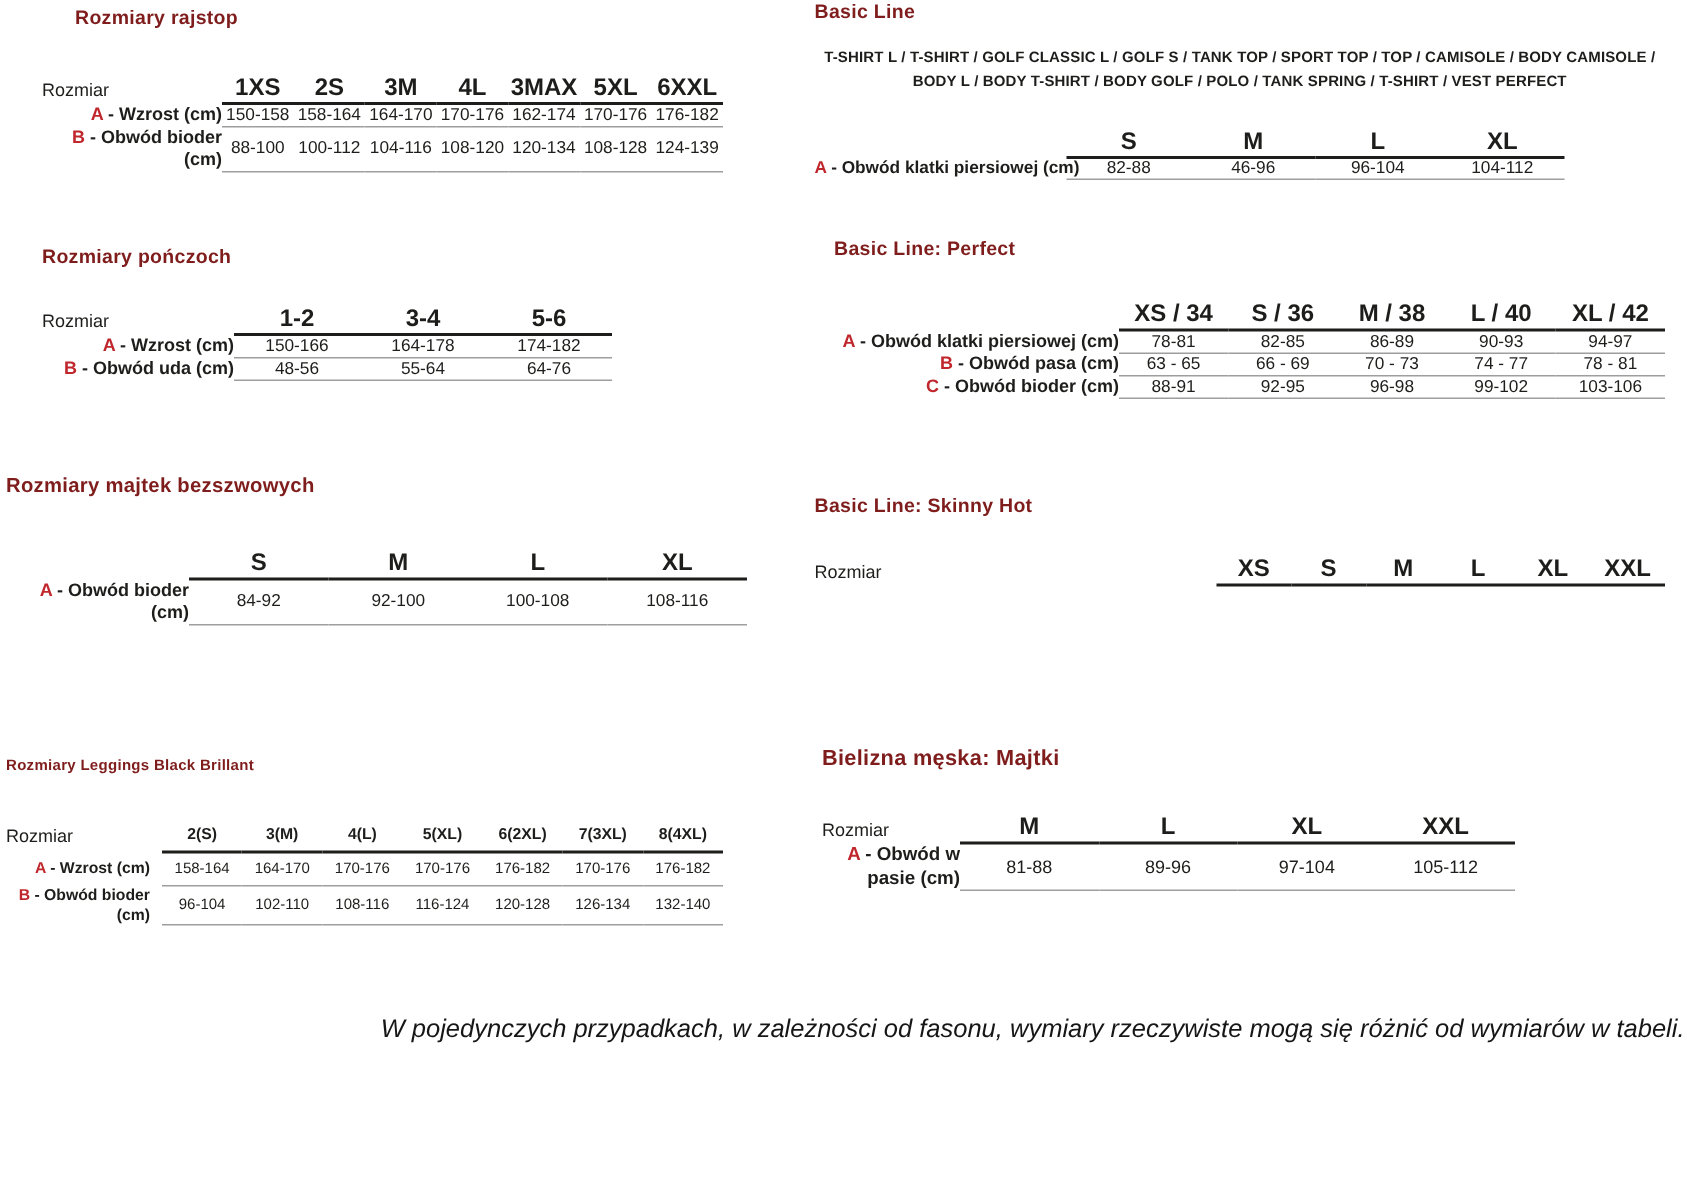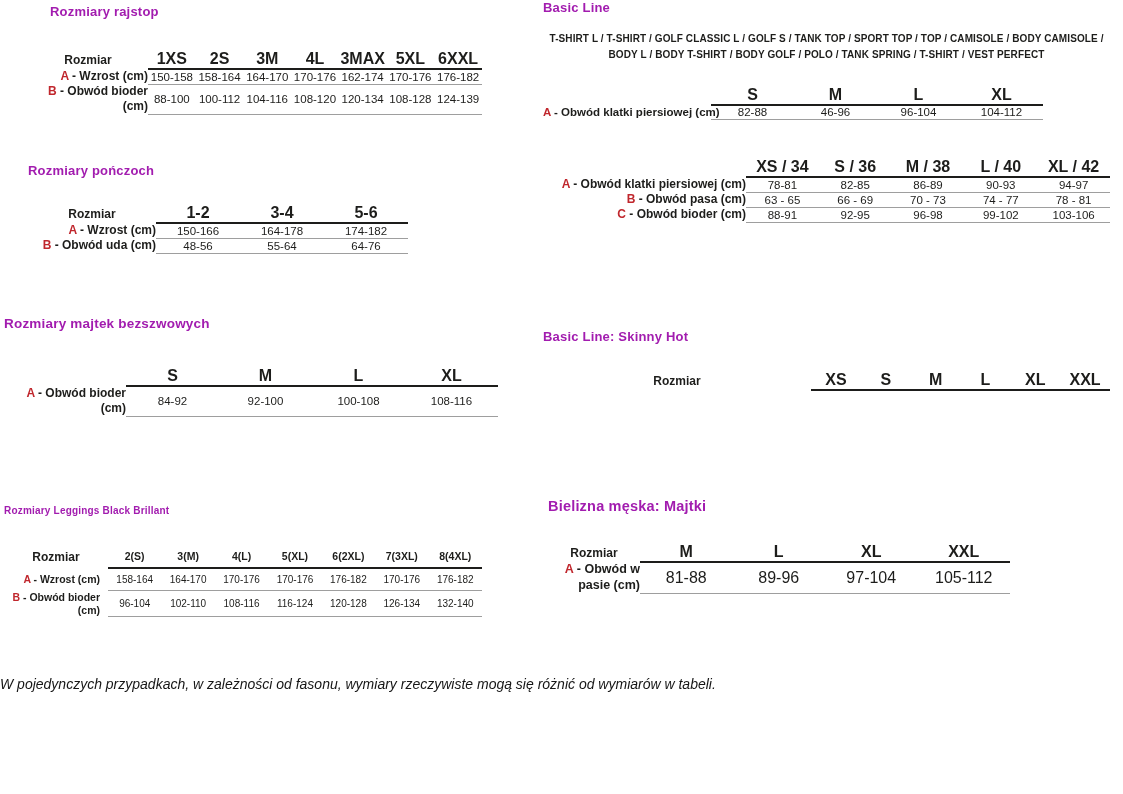--- a/index.html
+++ b/index.html
@@ -6,32 +6,32 @@
   .page{
     position:relative;
     width:1123px;height:794px;
     background:#ffffff;
     font-family:"Liberation Sans", sans-serif;
     color:#1d1d1b;
     overflow:hidden;
   }
   .section{position:absolute;}
   .sec-title{
-    font-size:13px;font-weight:700;margin:0 0 28px 0;color:#a21caf;
+    font-size:13px;font-weight:700;margin:0 0 28px 0;color:#7f1d1d;
     letter-spacing:.2px;
   }
   .products{
     font-weight:700;font-size:10px;line-height:1.55;text-align:center;
     margin:16px 0 24px 0;letter-spacing:.1px;color:#1d1d1b;
   }
   table.size-table{border-collapse:collapse;table-layout:fixed;width:100%;}
   .size-table col.label{width:var(--labelw,120px);}
   .size-table th,.size-table td{padding:0;}
   .corner{
-    text-align:center;font-weight:700;font-size:12px;
+    text-align:left;font-weight:400;font-size:12px;
     padding:6px 10px 6px 0;white-space:nowrap;
   }
   .col-h{
     text-align:center;font-weight:700;font-size:16px;
     padding:6px 2px;border-bottom:2.5px solid #1d1d1b;white-space:nowrap;
   }
   .row-label{
     text-align:right;font-weight:700;font-size:12px;line-height:1.25;
     padding:5px 10px 5px 0;
   }
@@ -58,25 +58,25 @@
   #sec-basicline table.size-table{width:500px;}
   #sec-basicline .row-label{font-size:11.5px;white-space:nowrap;}
   #sec-perfect{left:556px;top:158px;width:554px;--labelw:190px;}
   #sec-perfect .sec-title{margin-bottom:28px;}
   #sec-skinny{left:543px;top:329px;width:567px;--labelw:268px;}
   #sec-skinny .sec-title{margin-bottom:27px;}
   #sec-skinny .val{font-size:11px;}
   #sec-majtki{left:548px;top:498px;width:462px;--labelw:92px;}
   #sec-majtki .sec-title{font-size:14.5px;margin-bottom:29px;}
   #sec-majtki .row-label{font-size:12.5px;}
-  #sec-majtki .val{font-size:16px;}
+  #sec-majtki .val{font-size:12px;}
 
   .footnote{
     position:absolute;left:0;right:0;top:676px;margin:0;
-    text-align:left;font-style:italic;font-size:14px;color:#161616;
+    text-align:right;font-style:italic;font-size:17px;color:#161616;
   }
 </style>
 </head>
 <body>
 
 <div class="page">
   <div id="sections">
       <section class="section" id="sec-rajstop">
         <h2 class="sec-title">Rozmiary rajstop</h2>
         <table class="size-table">
@@ -263,20 +263,21 @@
               <td class="row-label"><span class="letter">A</span> - Obwód klatki piersiowej (cm)</td>
               <td class="val">82-88</td>
               <td class="val">46-96</td>
               <td class="val">96-104</td>
               <td class="val">104-112</td>
             </tr>
           </tbody>
         </table>
       </section>
       <section class="section" id="sec-perfect">
+        <h2 class="sec-title">Basic Line: Perfect</h2>
         <table class="size-table">
           <colgroup>
             <col class="label">
             <col>
             <col>
             <col>
             <col>
             <col>
           </colgroup>
           <thead>

